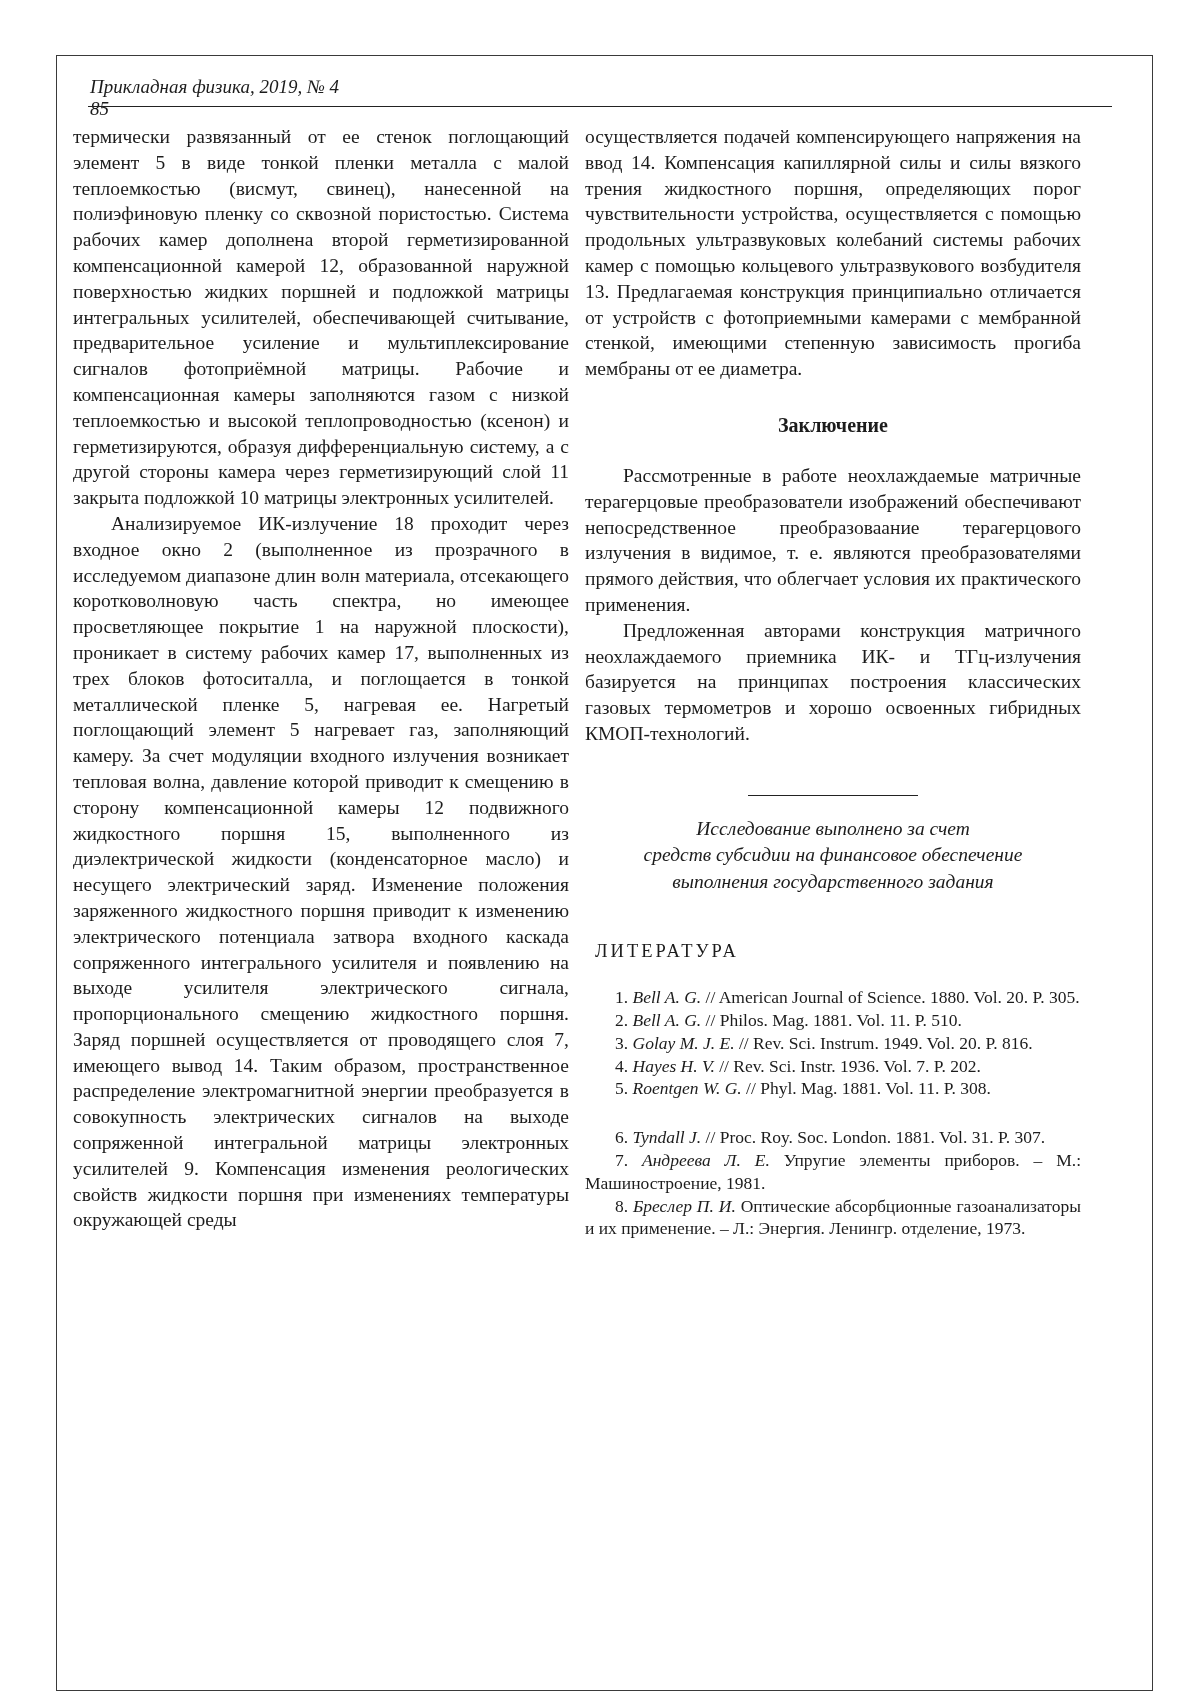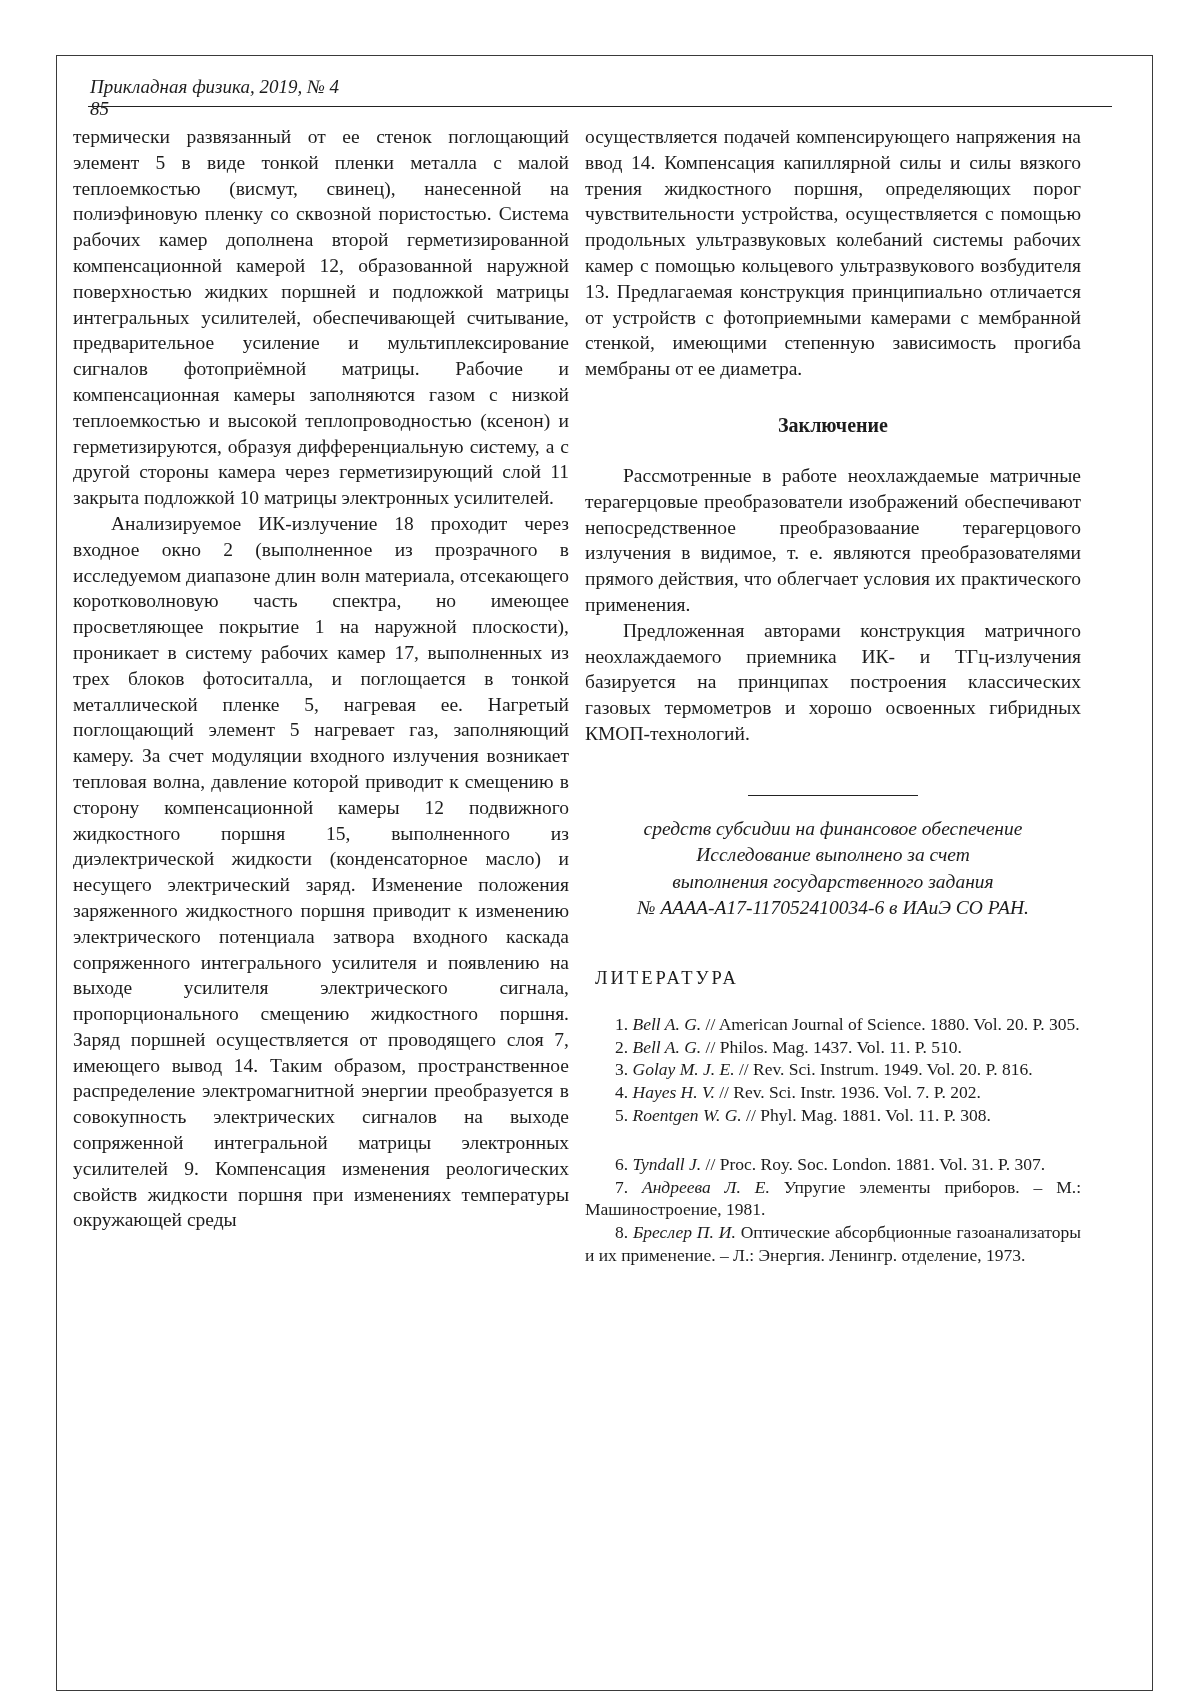--- a/index.html
+++ b/index.html
@@ -85,31 +85,30 @@
 
     <section class="col">
       <p class="body-p no-indent">осуществляется подачей компенсирующего напряжения на ввод 14. Компенсация капиллярной силы и силы вязкого трения жидкостного поршня, определяющих порог чувствительности устройства, осуществляется с помощью продольных ультразвуковых колебаний системы рабочих камер с помощью кольцевого ультразвукового возбудителя 13. Предлагаемая конструкция принципиально отличается от устройств с фотоприемными камерами с мембранной стенкой, имеющими степенную зависимость прогиба мембраны от ее диаметра.</p>
 
       <h2 class="sect-head">Заключение</h2>
       <p class="body-p">Рассмотренные в работе неохлаждаемые матричные терагерцовые преобразователи изображений обеспечивают непосредственное преобразоваание терагерцового излучения в видимое, т. е. являются преобразователями прямого действия, что облегчает условия их практического применения.</p>
       <p class="body-p">Предложенная авторами конструкция матричного неохлаждаемого приемника ИК- и ТГц-излучения базируется на принципах построения классических газовых термометров и хорошо освоенных гибридных КМОП-технологий.</p>
 
       <div class="funding-rule"></div>
       <div class="funding">
+        <div>Исследование выполнено за счет</div>
         <div>средств субсидии на финансовое обеспечение</div>
-        <div>Исследование выполнено за счет</div>
         <div>выполнения государственного задания</div>
-        <div>№ АААА-А17-117052410034-6 в ИАиЭ СО РАН.</div>
       </div>
 
       <h3 class="lit-head">ЛИТЕРАТУРА</h3>
 
       <div class="refs">
         <p class="ref"><span>1.</span> <i>Bell A. G.</i> <span>// American Journal of Science. 1880. Vol. 20. P. 305.</span></p>
-        <p class="ref"><span>2.</span> <i>Bell A. G.</i> <span>// Philos. Mag. 1437. Vol. 11. P. 510.</span></p>
+        <p class="ref"><span>2.</span> <i>Bell A. G.</i> <span>// Philos. Mag. 1881. Vol. 11. P. 510.</span></p>
         <p class="ref"><span>3.</span> <i>Golay M. J. E.</i> <span>// Rev. Sci. Instrum. 1949. Vol. 20. P. 816.</span></p>
         <p class="ref"><span>4.</span> <i>Hayes H. V.</i> <span>// Rev. Sci. Instr. 1936. Vol. 7. P. 202.</span></p>
         <p class="ref"><span>5.</span> <i>Roentgen W. G.</i> <span>// Phyl. Mag. 1881. Vol. 11. P. 308.</span></p>
         <p class="ref gap-before"><span>6.</span> <i>Tyndall J.</i> <span>// Proc. Roy. Soc. London. 1881. Vol. 31. P. 307.</span></p>
         <p class="ref"><span>7.</span> <i>Андреева Л. Е.</i> <span>Упругие элементы приборов. – М.: Машиностроение, 1981.</span></p>
         <p class="ref"><span>8.</span> <i>Бреслер П. И.</i> <span>Оптические абсорбционные газоанализаторы и их применение. – Л.: Энергия. Ленингр. отделение, 1973.</span></p>
       </div>
     </section>
 
   </main>

